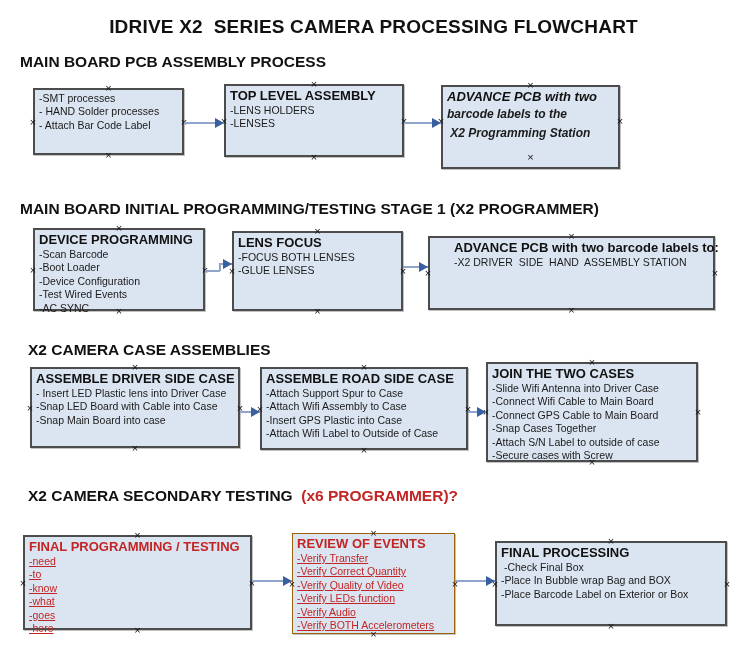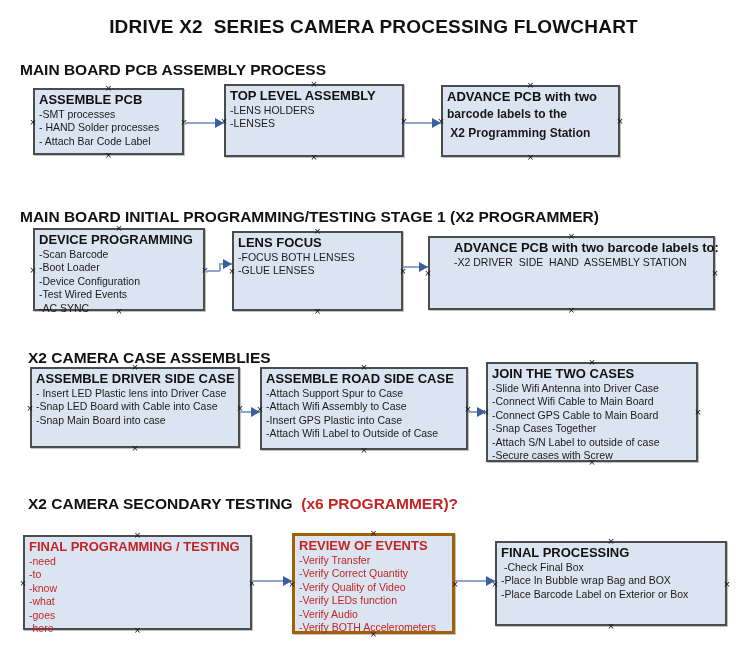--- a/index.html
+++ b/index.html
@@ -5,37 +5,37 @@
   html,body{margin:0;padding:0;background:#ffffff;}
   #canvas{
     position:relative;width:747px;height:662px;background:#ffffff;
     font-family:"Liberation Sans","DejaVu Sans",sans-serif;overflow:hidden;
   }
   .fc-title{
     position:absolute;top:16px;left:0;right:0;text-align:center;
     font-size:19px;font-weight:bold;color:#111;letter-spacing:.2px;white-space:pre;
   }
   .heading{
-    position:absolute;font-size:15.5px;font-weight:bold;color:#111;white-space:pre;margin-top:8px;
+    position:absolute;font-size:15.5px;font-weight:bold;color:#111;white-space:pre;
   }
   .heading .red{color:var(--red);}
   .box{
     position:absolute;background:#dbe5f1;border:2px solid #4c4c4c;
     box-sizing:border-box;padding:2px 0 0 4px;overflow:visible;
     box-shadow:1px 1px 0 rgba(120,120,120,.45);
   }
-  .box.thick{border:3px solid #a16207;}
+  .box.thick{border:1px solid #a16207;}
   .box-title{
     font-size:13px;font-weight:bold;color:#111;line-height:16px;white-space:pre;
   }
   .box.red .box-title{color:var(--red);}
   .line{
     font-size:10.5px;color:#1a1a1a;line-height:13.4px;white-space:pre;
   }
-  .box.red .line{color:var(--red);}
+  .box.red .line{color:var(--red);text-decoration:underline;}
   .box.large .line{font-size:12px;font-weight:bold;line-height:19px;}
   .seg{position:absolute;background:#8fa5ce;}
   .arrowhead{
     position:absolute;width:0;height:0;
     border-top:5px solid transparent;border-bottom:5px solid transparent;
     border-left:9px solid #3a5f9f;
   }
   .xmark{
     position:absolute;font-size:11px;line-height:11px;color:#161616;
     transform:translate(-50%,-50%);font-weight:400;
@@ -43,39 +43,38 @@
   :root{--red:#c32424;}
 </style>
 </head>
 <body>
 
 <div id="canvas">
   <div class="fc-title">IDRIVE X2  SERIES CAMERA PROCESSING FLOWCHART</div>
   <div id="content">
       <div class="heading" style="left: 20px; top: 53px;"><span>MAIN BOARD PCB ASSEMBLY PROCESS</span></div>
       <div class="box" style="left: 33px; top: 88px; width: 151px; height: 67px;">
-        <div class="box-title">ASSEMBLE PCB</div>
         <div class="line">-SMT processes</div>
         <div class="line">- HAND Solder processes</div>
         <div class="line">- Attach Bar Code Label</div>
       </div>
       <span class="xmark" style="left: 108.5px; top: 88px;">×</span>
       <span class="xmark" style="left: 108.5px; top: 155px;">×</span>
       <span class="xmark" style="left: 33px; top: 121.5px;">×</span>
       <span class="xmark" style="left: 184px; top: 121.5px;">×</span>
       <div class="box" style="left: 224px; top: 84px; width: 180px; height: 73px;">
         <div class="box-title">TOP LEVEL ASSEMBLY</div>
         <div class="line">-LENS HOLDERS</div>
         <div class="line">-LENSES</div>
       </div>
       <span class="xmark" style="left: 314px; top: 84px;">×</span>
       <span class="xmark" style="left: 314px; top: 157px;">×</span>
       <span class="xmark" style="left: 224px; top: 120.5px;">×</span>
       <span class="xmark" style="left: 404px; top: 120.5px;">×</span>
-      <div class="box large" style="left: 441px; top: 85px; width: 179px; height: 72px;">
+      <div class="box large" style="left: 441px; top: 85px; width: 179px; height: 84px; font-style: italic;">
         <div class="box-title">ADVANCE PCB with two</div>
         <div class="line">barcode labels to the</div>
         <div class="line"> X2 Programming Station</div>
       </div>
       <span class="xmark" style="left: 530.5px; top: 85px;">×</span>
       <span class="xmark" style="left: 530.5px; top: 157px;">×</span>
       <span class="xmark" style="left: 441px; top: 121px;">×</span>
       <span class="xmark" style="left: 620px; top: 121px;">×</span>
       <div class="heading" style="left: 20px; top: 200px;"><span>MAIN BOARD INITIAL PROGRAMMING/TESTING STAGE 1 (X2 PROGRAMMER)</span></div>
       <div class="box" style="left: 33px; top: 228px; width: 172px; height: 83px;">

